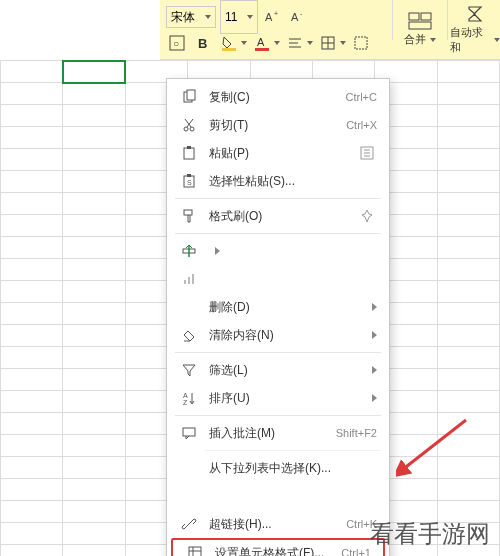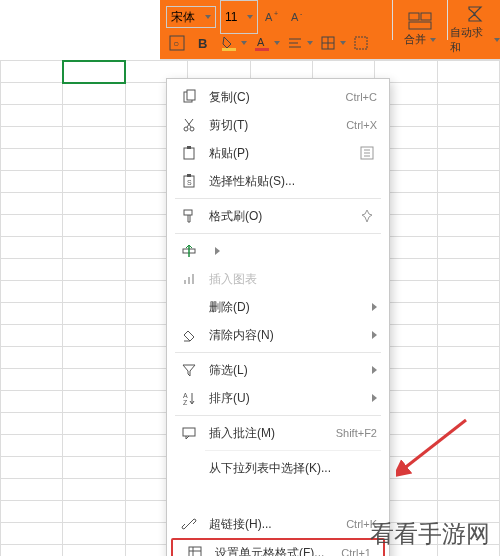--- a/index.html
+++ b/index.html
@@ -10,21 +10,21 @@
     width: 500px;
     height: 556px;
     overflow: hidden;
     position: relative;
   }
   
   .toolbar {
     position: absolute;
     top: 0; left: 160px; right: 0;
     height: 60px;
-    background: #f97316;
+    background: #fef9c3;
     border-bottom: 1px solid #dcdcdc;
     display: flex;
   }
   .tb-main {
     flex: 1;
     display: flex;
     flex-direction: column;
     padding: 4px 6px;
   }
   .tb-row { display: flex; align-items: center; gap: 4px; height: 26px; }
@@ -579,21 +579,20 @@
       <span class="ctx-sub"></span>
     </div>
     <div class="ctx-item disabled">
       <span class="ctx-ic">
         <svg width="16" height="16" viewBox="0 0 16 16">
           <rect x="3" y="9" width="2" height="4" fill="#bbb"></rect>
           <rect x="7" y="6" width="2" height="7" fill="#bbb"></rect>
           <rect x="11" y="3" width="2" height="10" fill="#bbb"></rect>
         </svg>
       </span>
-      <span class="ctx-label">插入图表</span>
     </div>
     <div class="ctx-item">
       <span class="ctx-ic"></span>
       <span class="ctx-label">删除(D)</span>
       <span class="ctx-sub"></span>
     </div>
     <div class="ctx-item">
       <span class="ctx-ic">
         <svg width="16" height="16" viewBox="0 0 16 16">
           <path d="M3 8 L7 4 L13 10 L9 14 L3 8 Z" fill="none" stroke="#555"></path>

